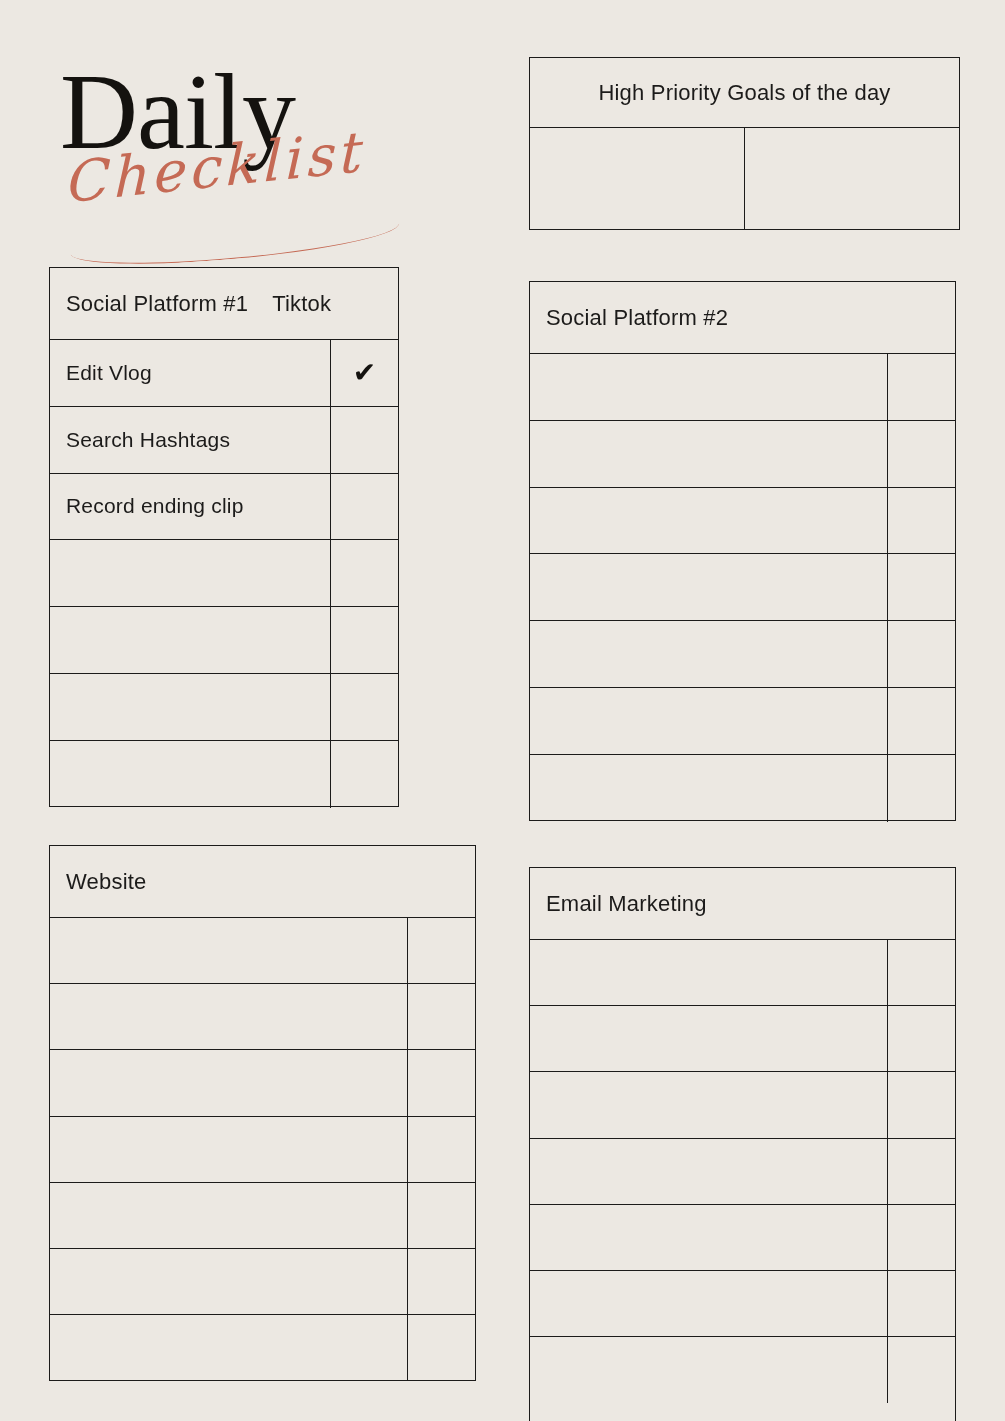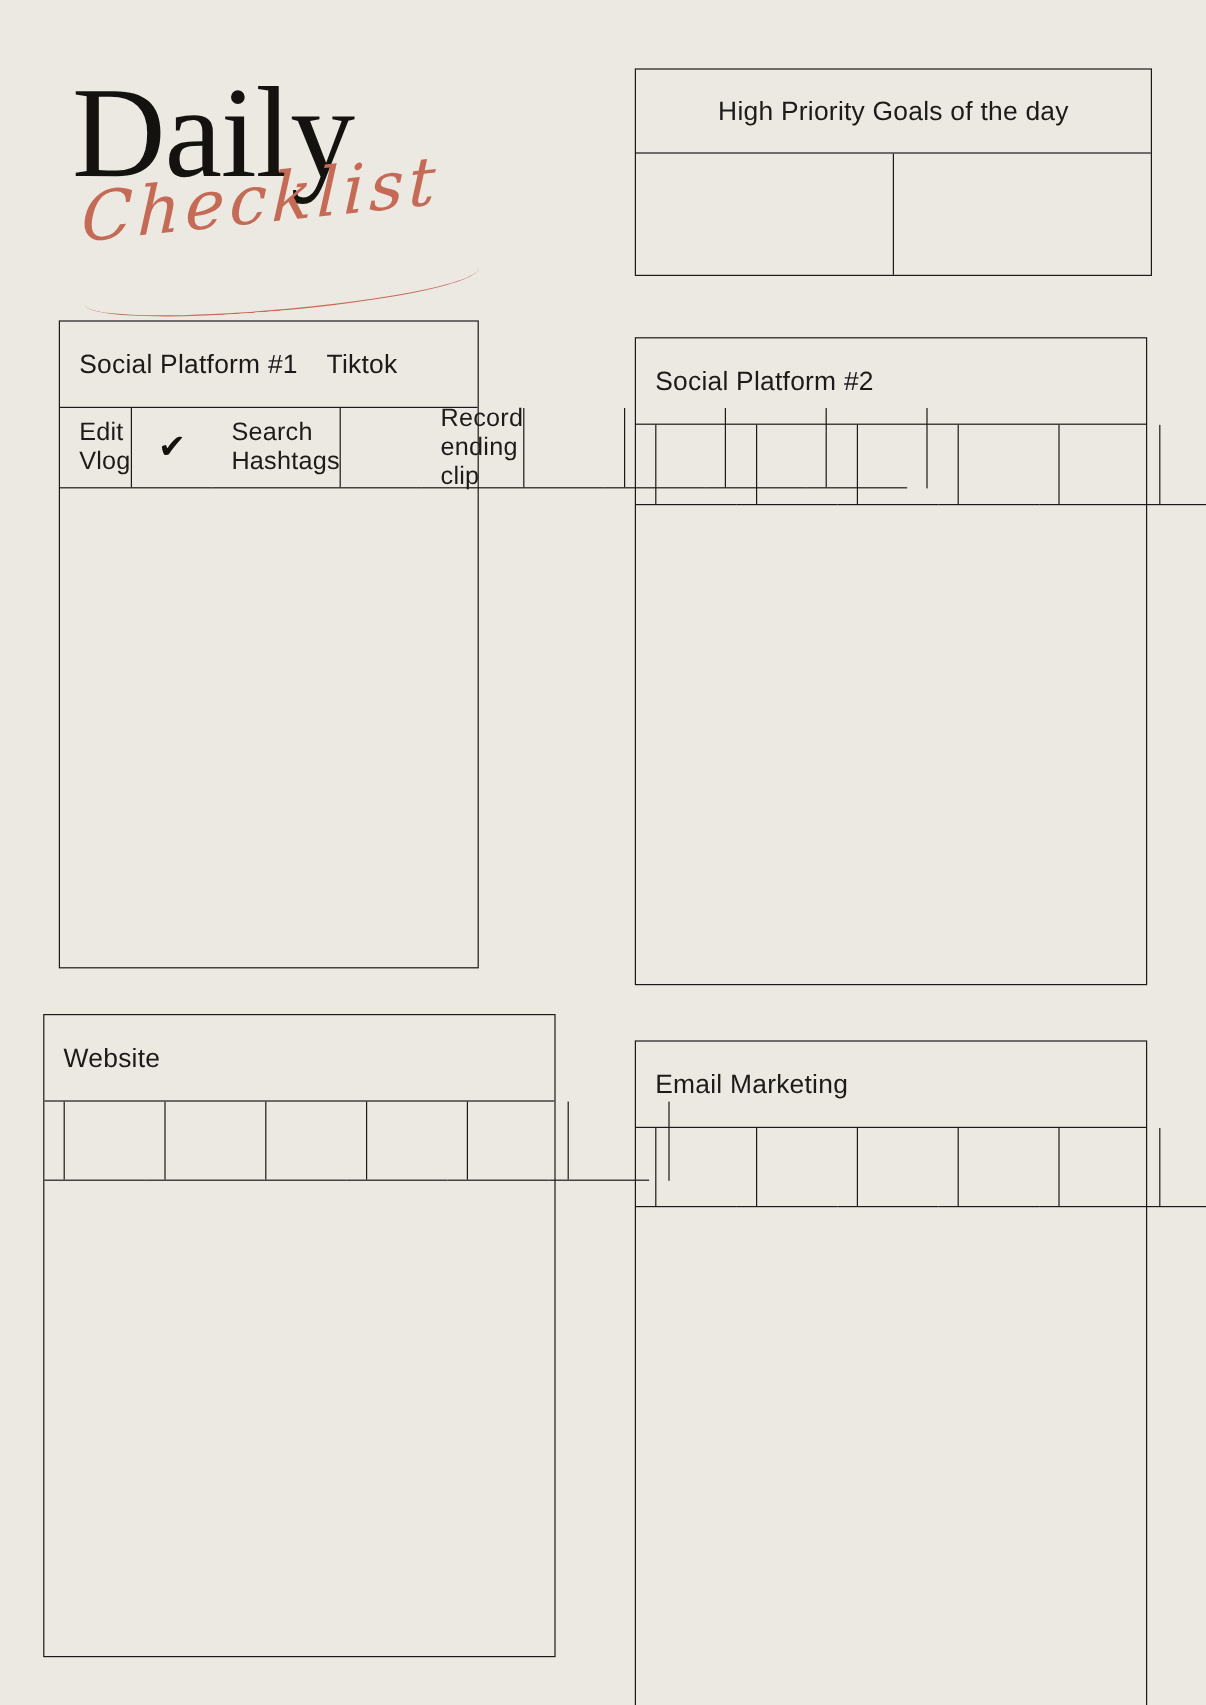--- a/index.html
+++ b/index.html
@@ -80,20 +80,21 @@
     padding: 0 0 0 16px;
     box-sizing: border-box;
     font-size: 22px;
     letter-spacing: 0.2px;
   }
   .box-header .platform-name {
     margin-left: 24px;
   }
   .rows {
     display: flex;
+    flex-direction: column;
   }
   .row {
     display: flex;
     border-bottom: 1.6px solid #1c1b1a;
     box-sizing: border-box;
   }
   .row:last-child {
     border-bottom: none;
   }
   .row .task {
@@ -151,21 +152,21 @@
     height: 540px;
   }
   #platform2-box {
     left: 529px;
     top: 267px;
     width: 427px;
     height: 540px;
     margin-top: 14px;
   }
   #website-box {
-    left: 36px;
+    left: 49px;
     top: 845px;
     width: 427px;
     height: 536px;
   }
   #email-box {
     left: 529px;
     top: 845px;
     width: 427px;
     height: 607px;
     margin-top: 22px;

